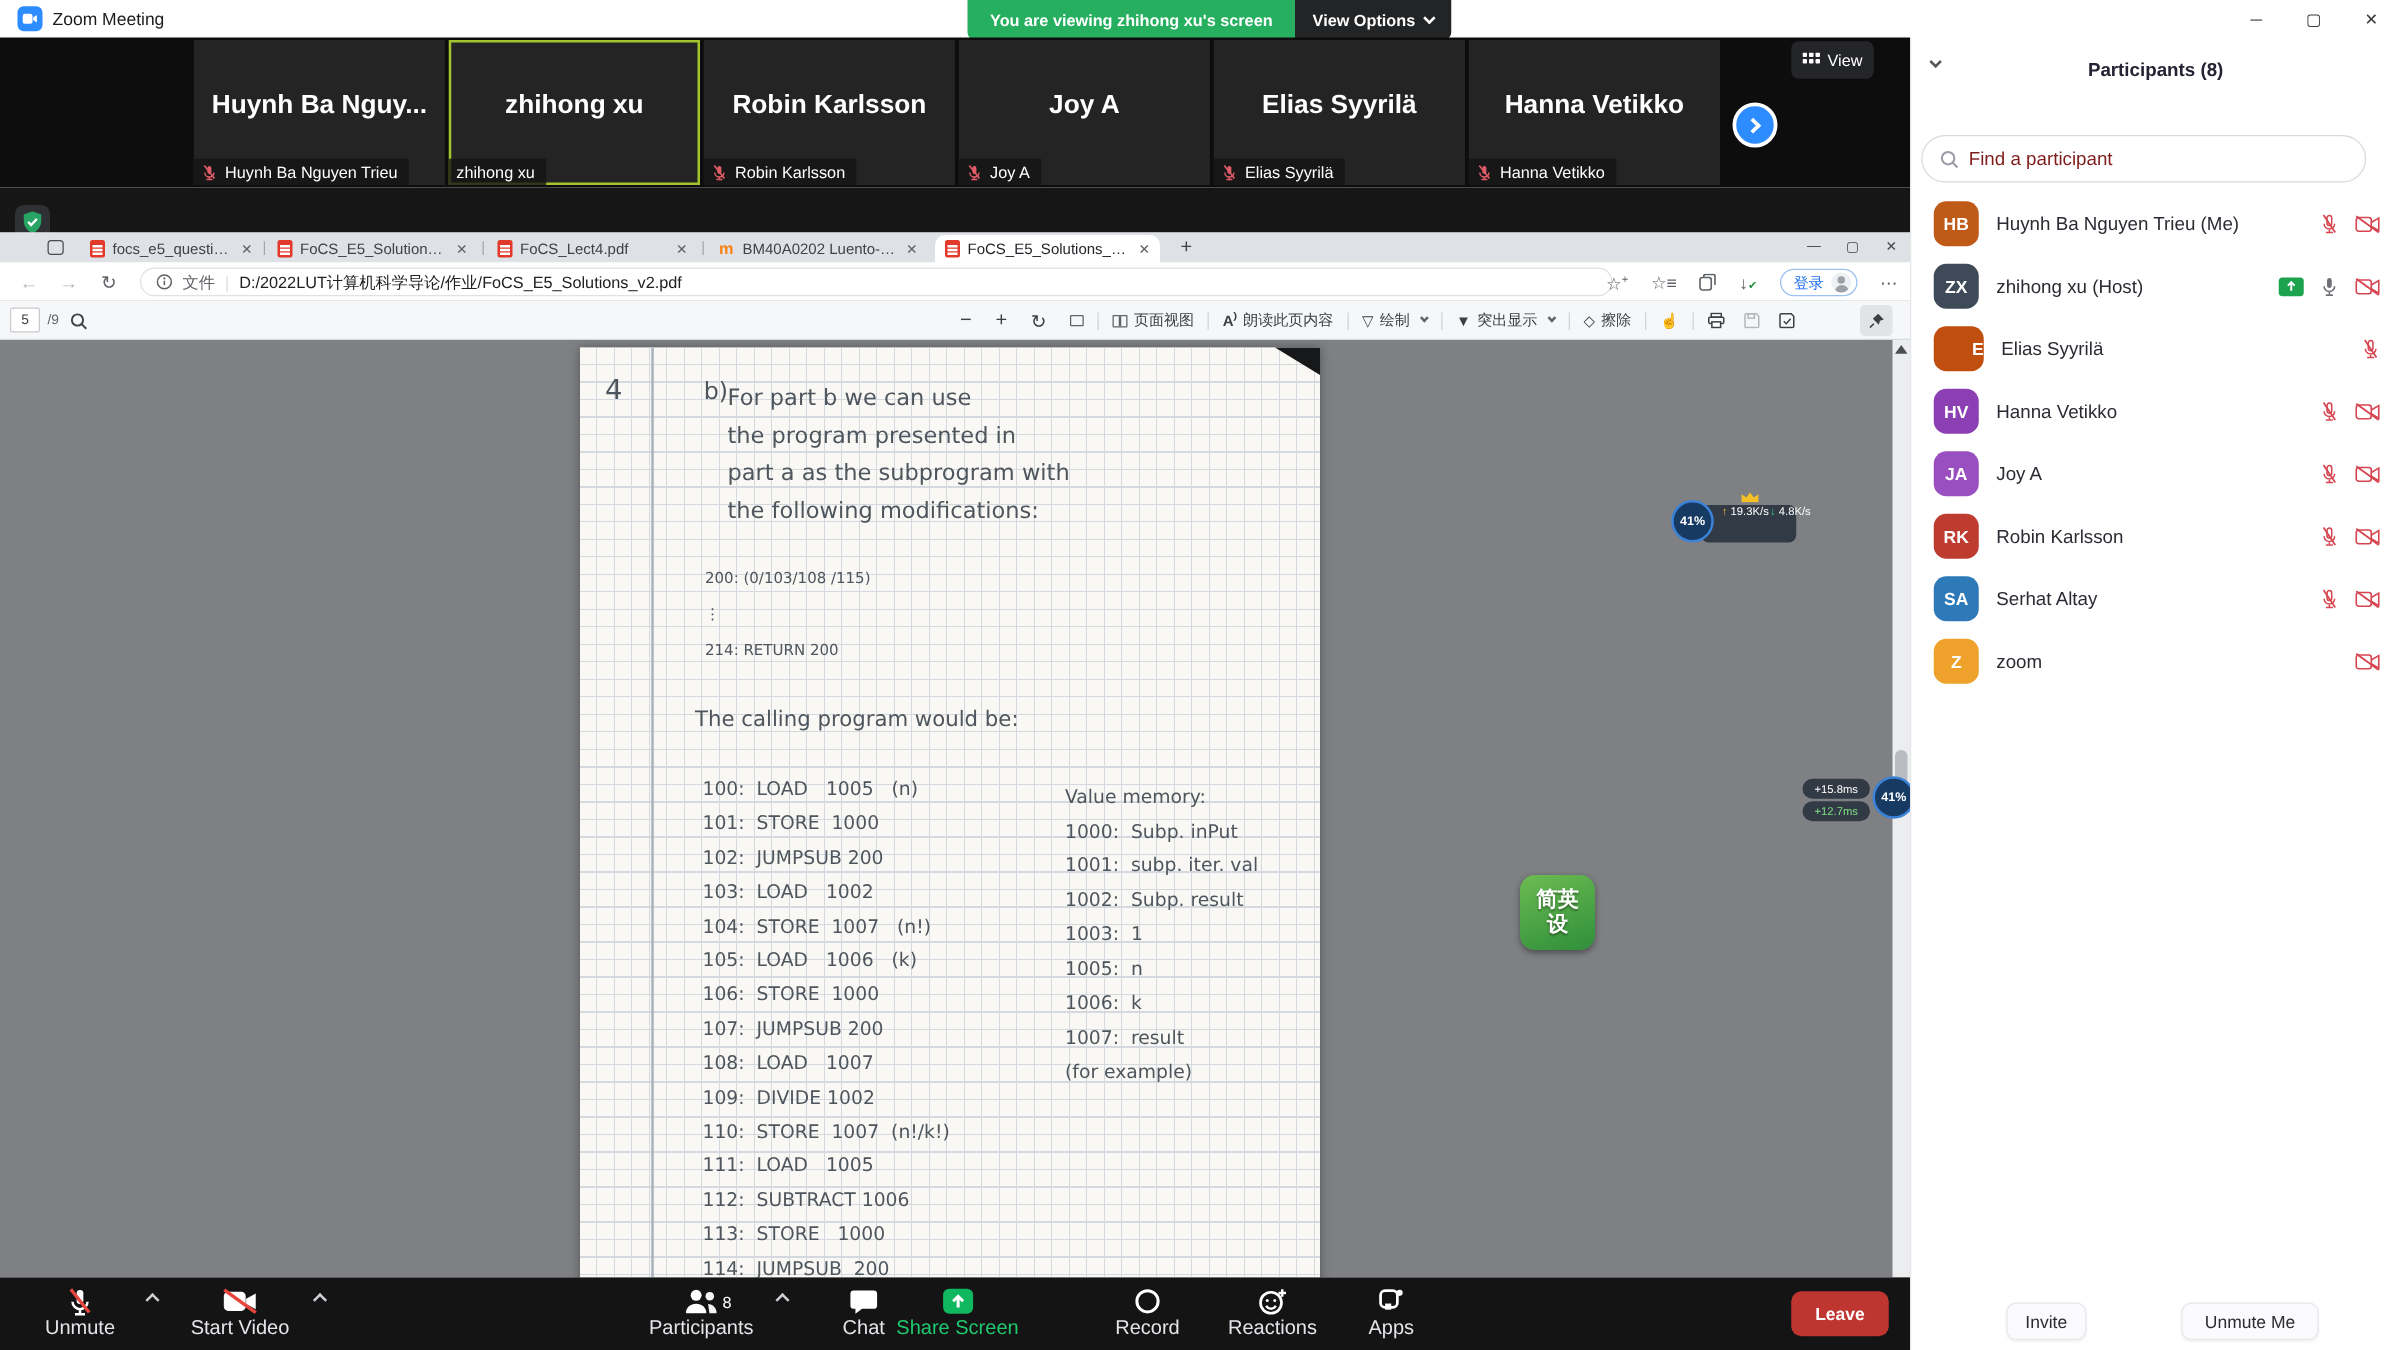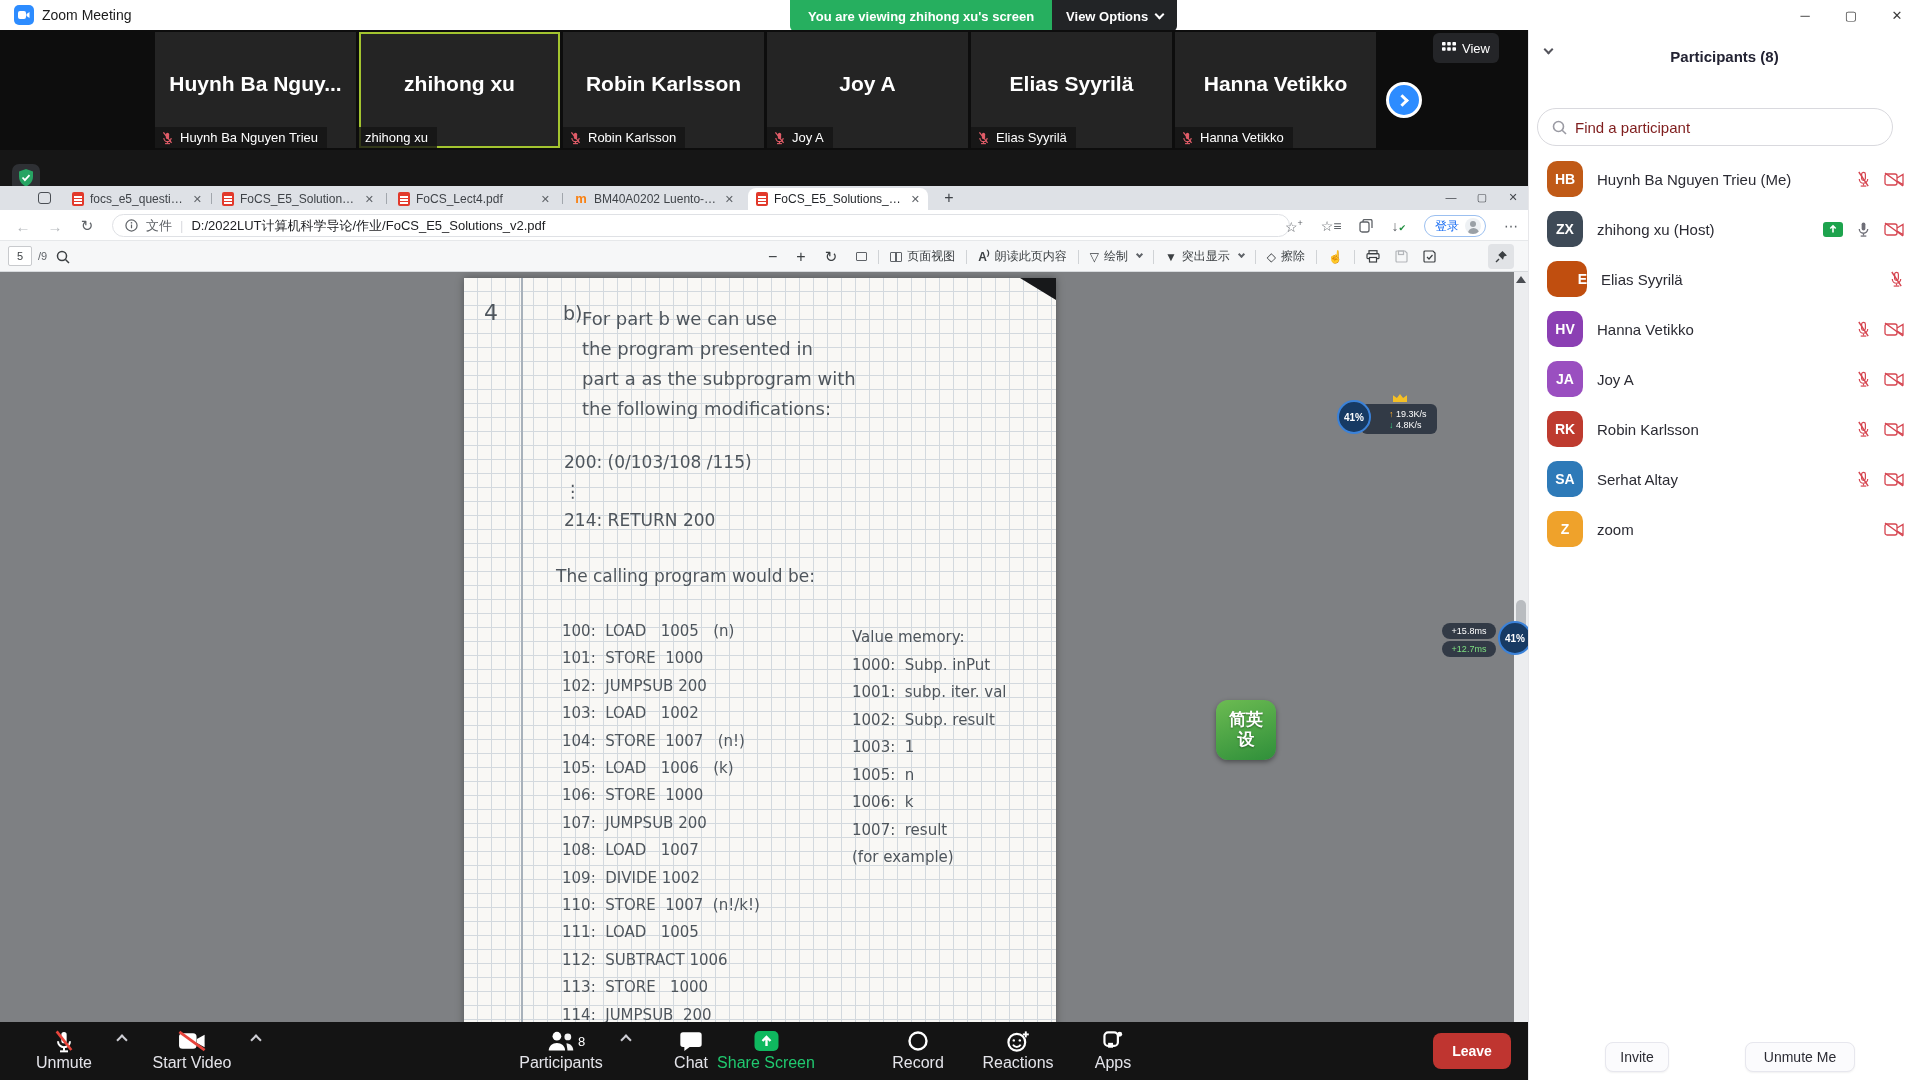--- a/index.html
+++ b/index.html
@@ -6,21 +6,21 @@
   html,body{width:1920px;height:1080px;overflow:hidden}
   body{font-family:"Liberation Sans",sans-serif;background:#fff}
   #app{position:relative;width:1920px;height:1080px;background:#fff;overflow:hidden}
 
   
   .titlebar{position:absolute;left:0;top:0;width:1920px;height:30px;background:#fff}
   .zoom-logo{position:absolute;left:14px;top:5px;width:20px;height:20px;border-radius:5px;background:#2d8cff;display:flex;align-items:center;justify-content:center}
   .app-title{position:absolute;left:42px;top:7px;font-size:14px;color:#1b1b1b}
   .win-ctrl{position:absolute;top:0;height:30px;width:46px;display:flex;align-items:center;justify-content:center;color:#3c3c3c;font-size:13px}
   .wc-min{right:92px}.wc-max{right:46px}.wc-close{right:0}
-  .banner{position:absolute;left:790px;top:0;height:32px;display:flex}
+  .banner{position:absolute;left:774px;top:0;height:32px;display:flex}
   .banner-green{background:#26af5f;color:#fff;font-weight:bold;font-size:13px;display:flex;align-items:center;padding:0 18px;border-radius:0 0 0 6px;white-space:nowrap}
   .banner-dark{background:#222426;color:#fff;font-weight:bold;font-size:13px;display:flex;align-items:center;gap:8px;padding:0 14px;border-radius:0 0 6px 0;white-space:nowrap}
   .chev{display:inline-block;width:7px;height:7px;border-right:2px solid currentColor;border-bottom:2px solid currentColor;transform:rotate(45deg);margin-top:-4px}
 
   
   .strip{position:absolute;left:0;top:30px;width:1528px;height:120px;background:#0d0d0d}
   .tiles{position:absolute;left:155px;top:2px;height:116px;display:flex;gap:3px}
   .tile{position:relative;width:201px;height:116px;background:#242424;flex:0 0 auto}
   .tile.active{outline:2px solid #a3c42f;outline-offset:-2px}
   .tile-name{position:absolute;left:0;right:0;top:40px;text-align:center;color:#fff;font-weight:bold;font-size:21px;white-space:nowrap;overflow:hidden}
@@ -74,33 +74,33 @@
   .page{position:absolute;left:464px;top:6px;width:592px;height:780px;background:#f9f8f5;box-shadow:0 0 8px rgba(0,0,0,.35);
     background-image:
       repeating-linear-gradient(to right, transparent 0 13px, #d3d9de 13px 14px),
       repeating-linear-gradient(to bottom, transparent 0 13px, #d3d9de 13px 14px);}
   .margin-line{position:absolute;left:57px;top:0;width:2px;height:100%;background:#a8b1ba}
   .corner{position:absolute;right:0;top:0;width:0;height:0;border-top:22px solid #17181a;border-left:36px solid transparent}
   .hw{position:absolute;font-family:"DejaVu Sans",sans-serif;color:#4e555c;white-space:pre}
   .hw-4{left:20px;top:22px;font-size:22px}
   .hw-b{left:99px;top:24px;font-size:19px}
   .hw-intro{left:118px;top:26px;font-size:18px;line-height:30px}
-  .hw-mods{left:100px;top:170px;font-size:17px;line-height:29px}
+  .hw-mods{left:100px;top:170px;font-size:12px;line-height:29px}
   .hw-calling{left:92px;top:288px;font-size:17px}
   .hw-prog{left:98px;top:340px;font-size:15px;line-height:27.4px}
   .hw-mem{left:388px;top:346px;font-size:15px;line-height:27.5px}
 
   .scrollcol{position:absolute;right:0;top:0;width:14px;height:100%;background:#ecedef}
   .scroll-up{position:absolute;right:2px;top:4px;width:0;height:0;border-left:5px solid transparent;border-right:5px solid transparent;border-bottom:7px solid #4a4d52}
   .thumb{position:absolute;right:2px;top:328px;width:10px;height:46px;border-radius:5px;background:#b9bcc0}
 
   
   .net-top{position:absolute;left:1337px;top:123px;width:100px;height:44px}
   .crown{position:absolute;left:56px;top:-2px;width:14px;height:9px;background:#f5c026;clip-path:polygon(0 100%,0 25%,28% 55%,50% 10%,72% 55%,100% 25%,100% 100%)}
-  .net-pill{position:absolute;left:24px;top:9px;width:76px;height:30px;background:rgba(40,48,62,.88);border-radius:6px;display:flex;flex-direction:column;justify-content:center;padding-left:28px;gap:1px}
+  .net-pill{position:absolute;left:24px;top:9px;width:76px;height:30px;background:rgba(40,48,62,.88);border-radius:6px;display:flex;flex-direction:row;justify-content:center;padding-left:28px;gap:1px}
   .net-row{font-size:9px;color:#fff;line-height:10px;white-space:nowrap}
   .up-ar{color:#ffb02e}.down-ar{color:#35d07f}
   .pct-circle{position:absolute;left:0;top:5px;width:34px;height:34px;border-radius:50%;background:#173a63;border:2.5px solid #3b82d9;color:#fff;font-size:10px;font-weight:bold;display:flex;align-items:center;justify-content:center;z-index:2}
   .net-side{position:absolute;left:1442px;top:348px;width:92px;height:40px}
   .net-side .pct-circle{left:56px;top:1px}
   .ms-pill{position:absolute;left:0;width:54px;height:16px;background:rgba(40,48,62,.88);border-radius:8px;color:#fff;font-size:9px;display:flex;align-items:center;justify-content:center;white-space:nowrap}
   .ms1{top:3px}.ms2{top:21px;color:#7ee081}
   .sticker{position:absolute;left:1216px;top:428px;width:60px;height:60px;border-radius:12px;background:linear-gradient(160deg,#6cbb52,#2f8f3a);box-shadow:0 2px 5px rgba(0,0,0,.4);color:#fff;font-weight:bold;display:flex;flex-direction:column;align-items:center;justify-content:center;line-height:20px;font-size:17px;text-shadow:0 1px 2px rgba(0,0,0,.4)}
 
   

